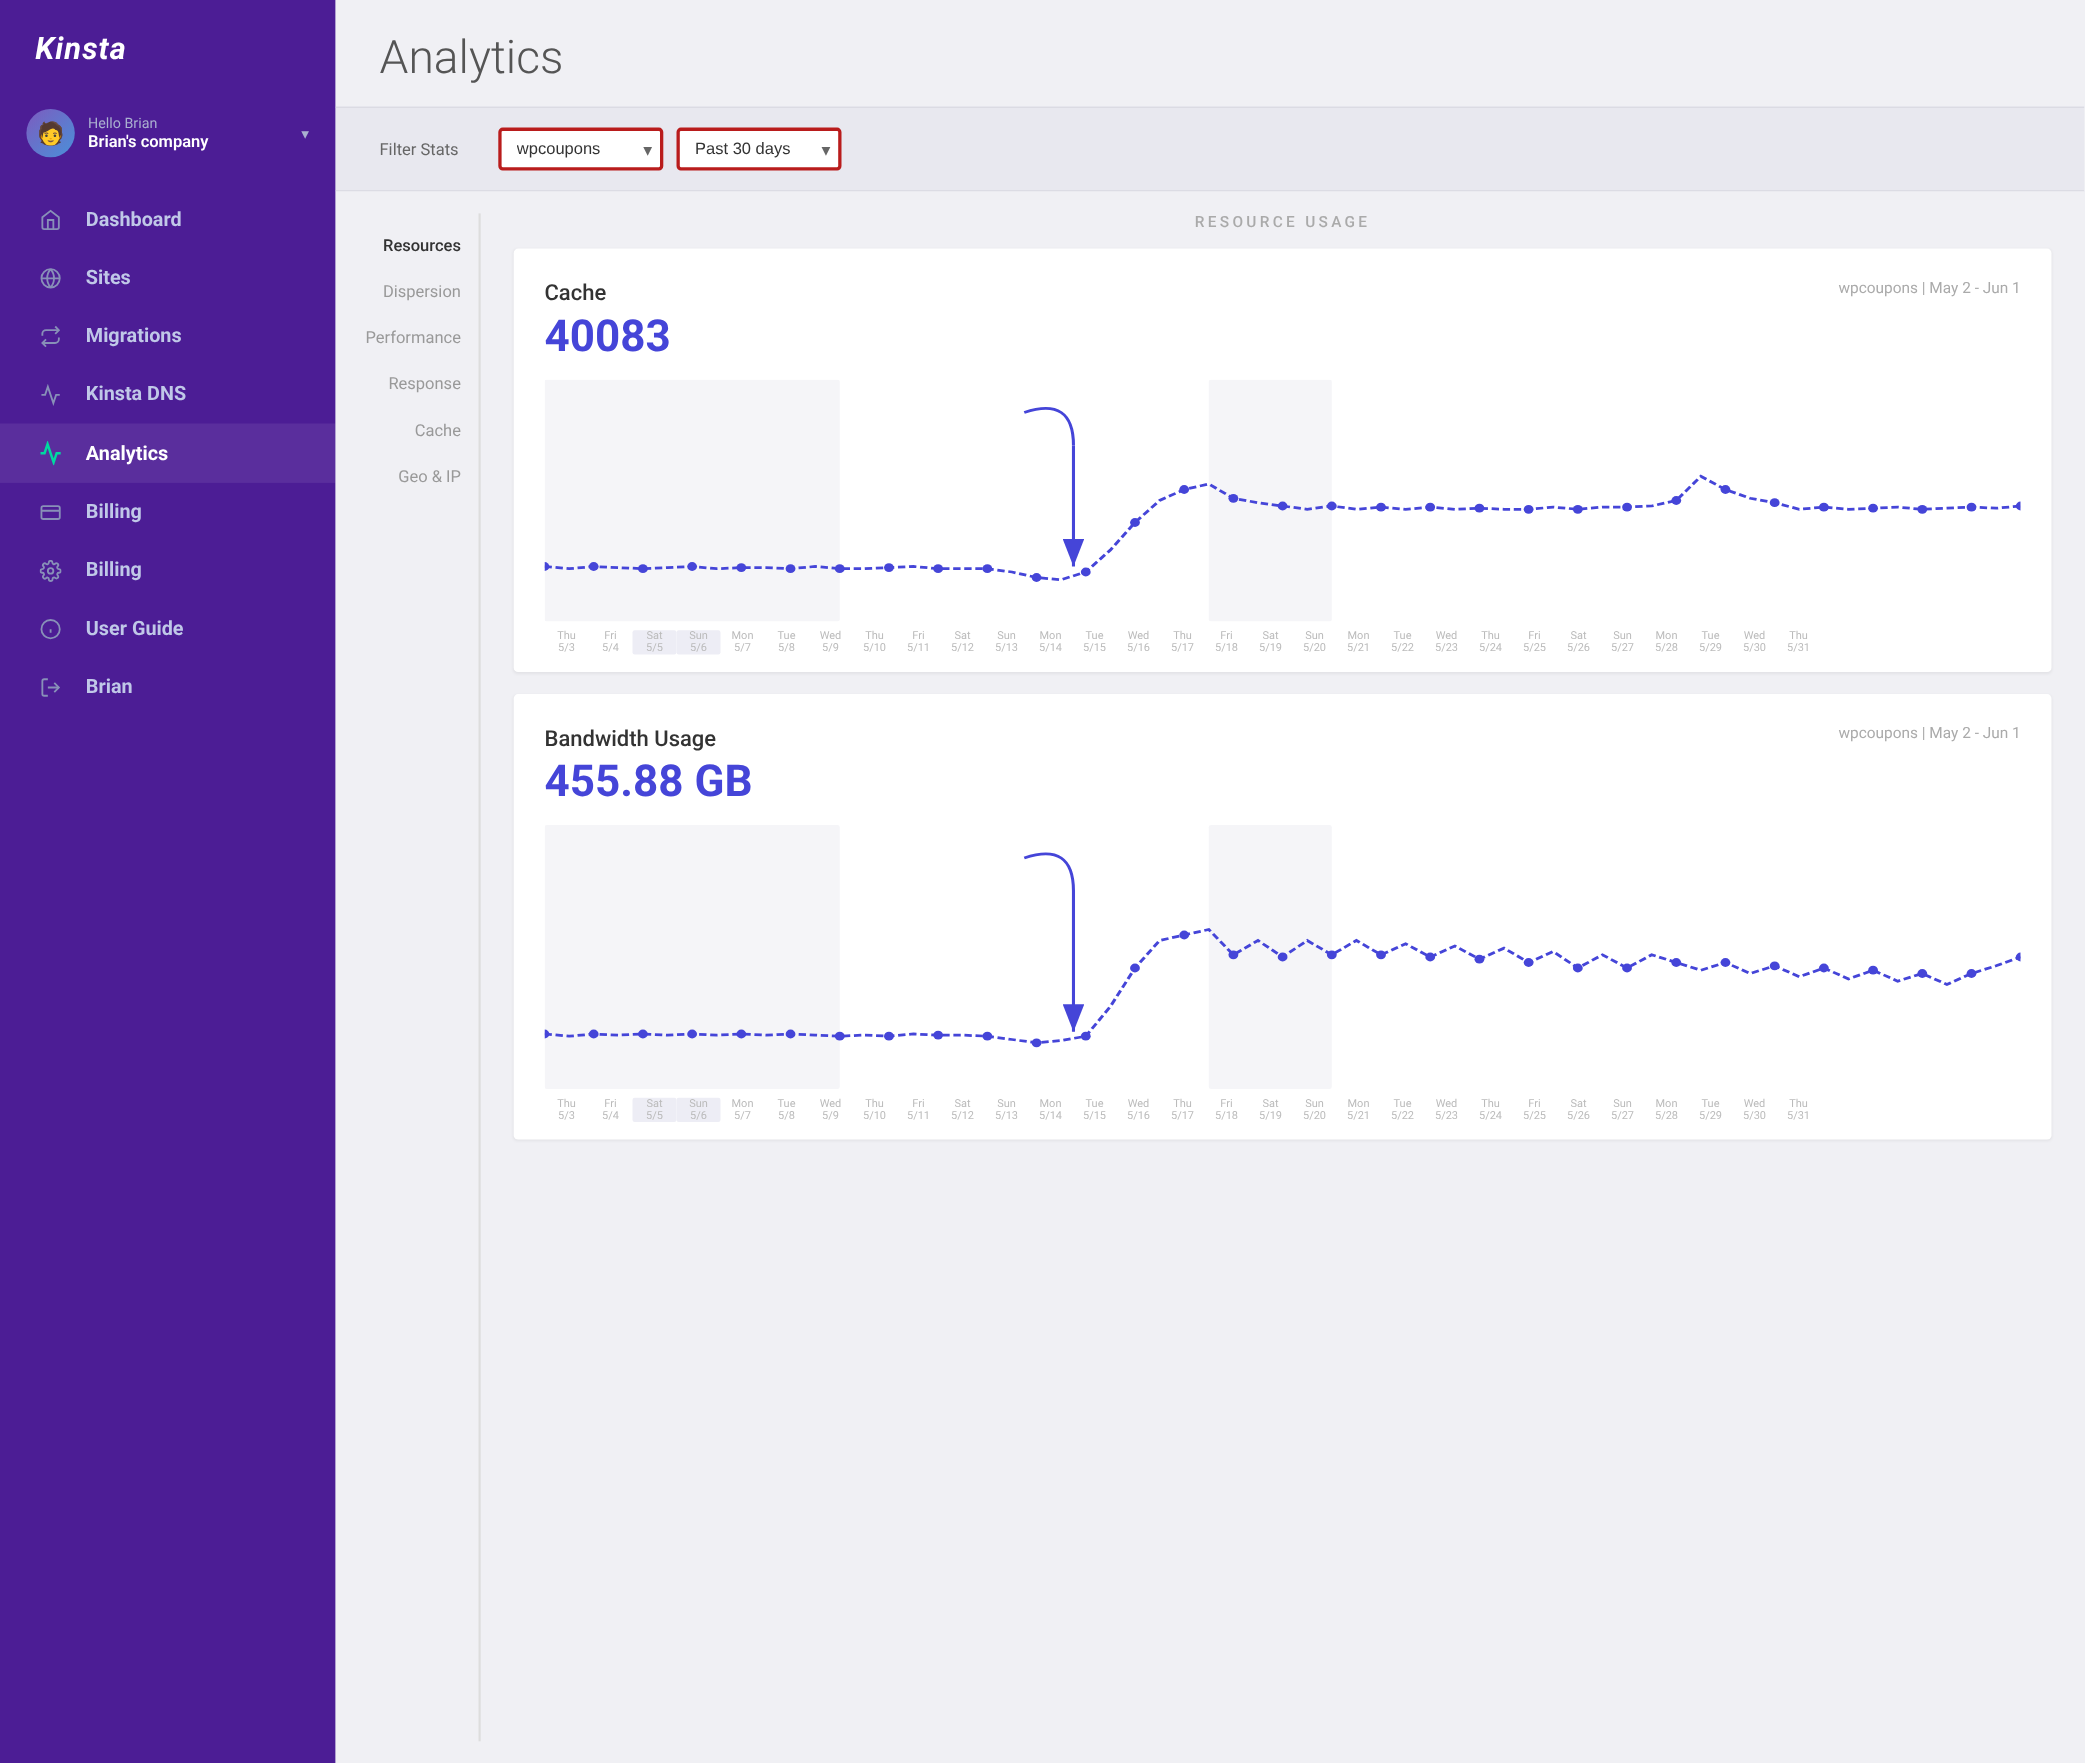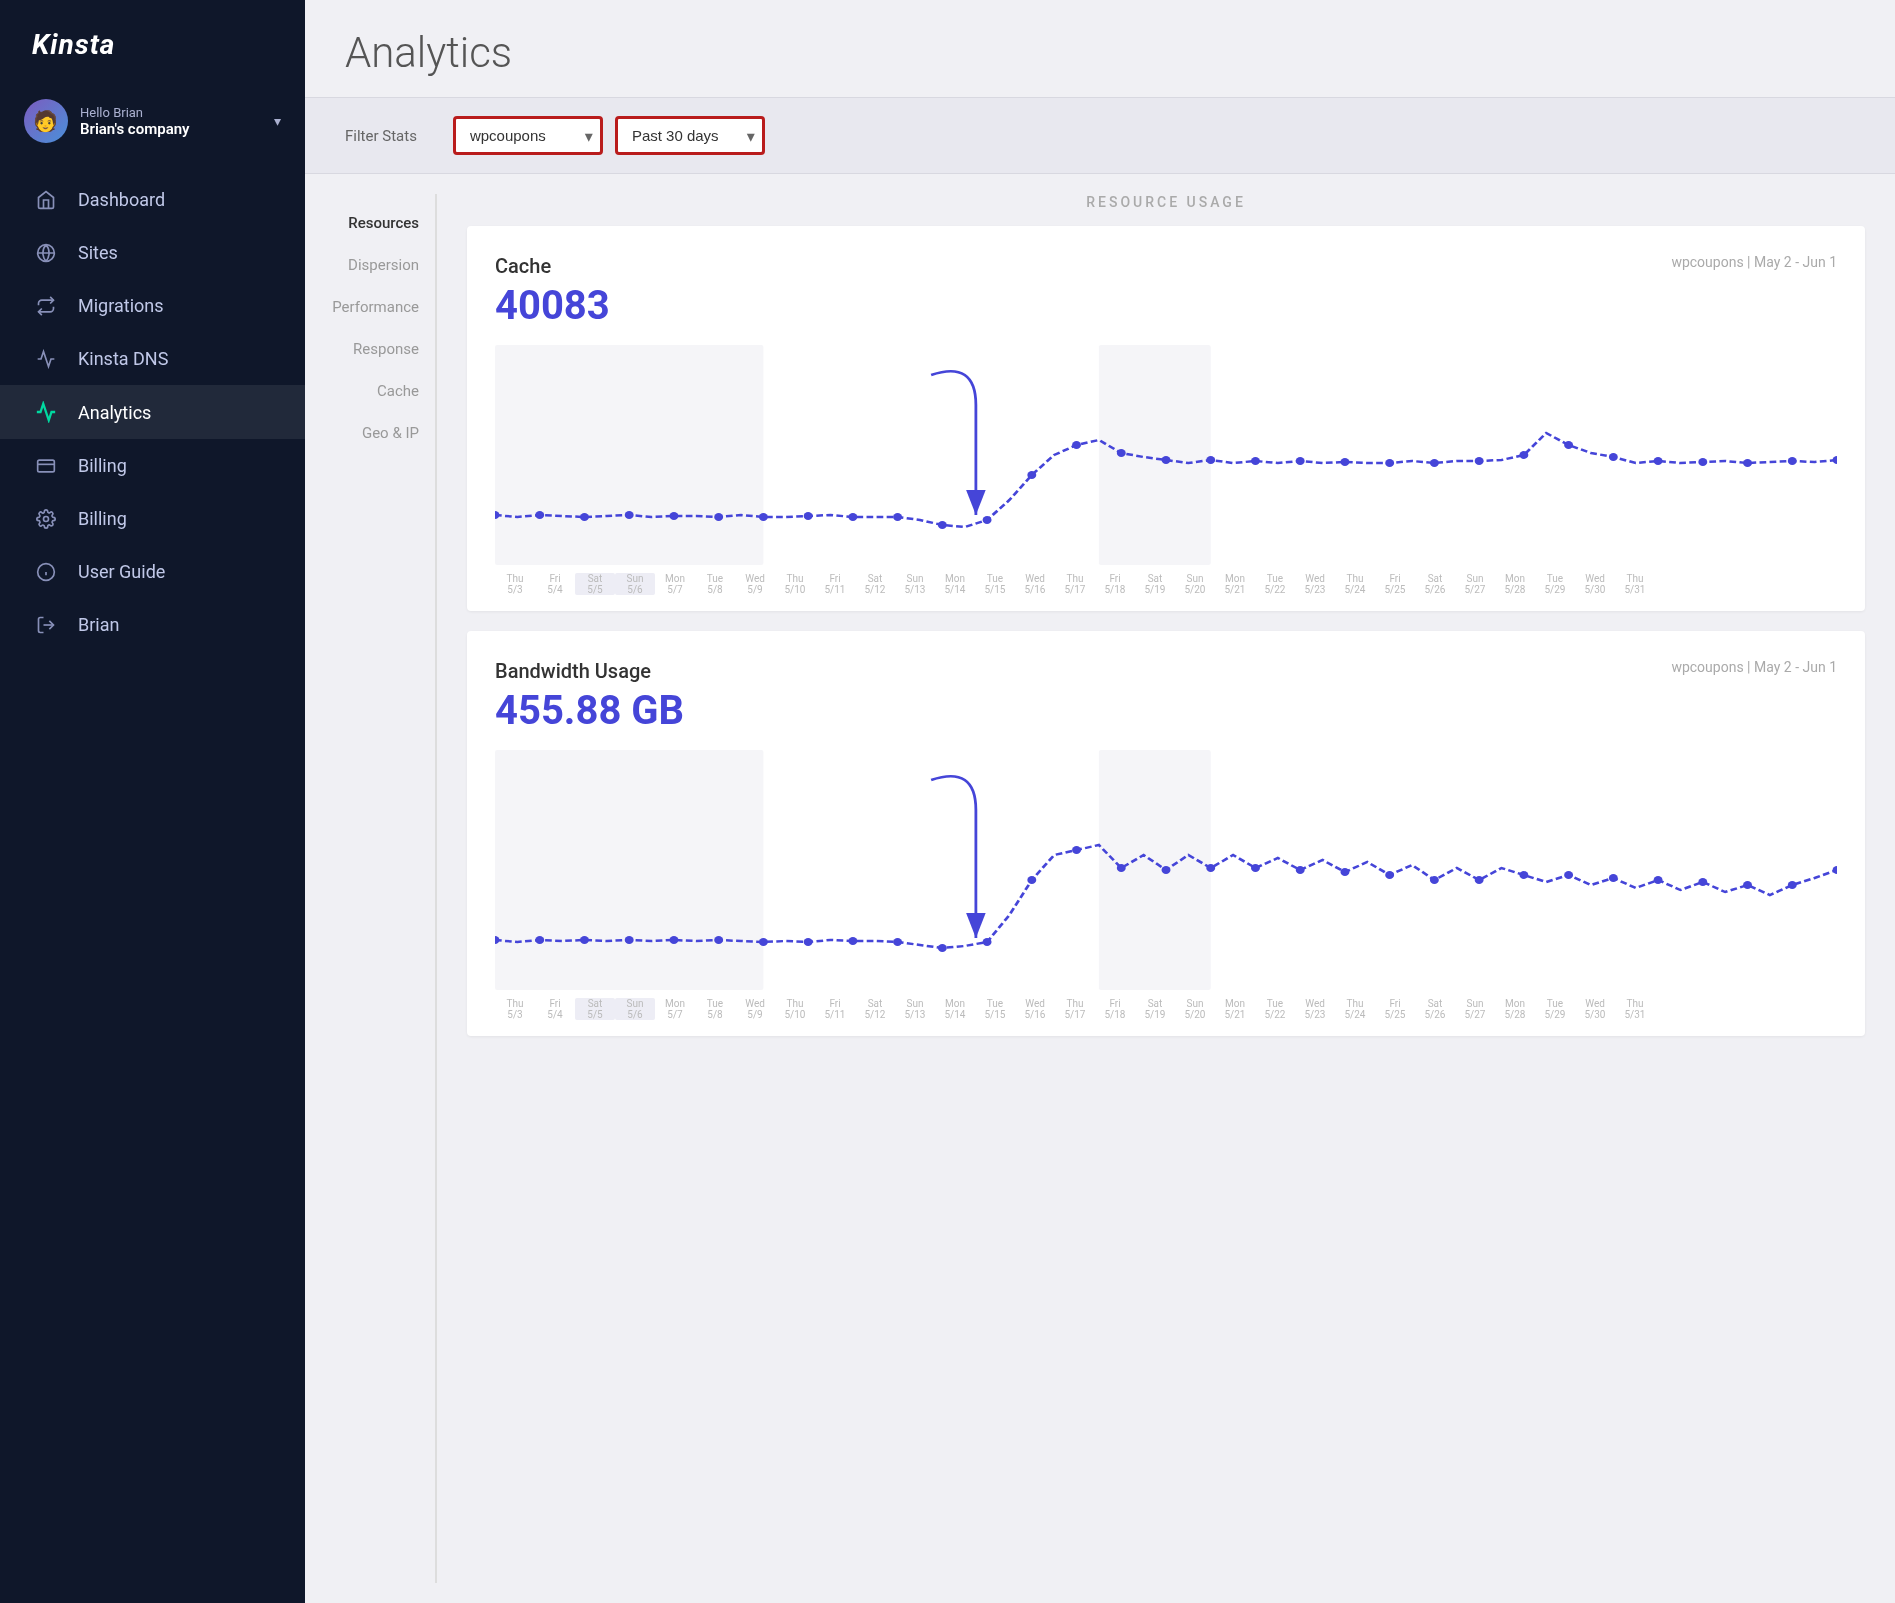--- a/index.html
+++ b/index.html
@@ -2,21 +2,21 @@
 <html><head>
   <meta charset="utf-8">
   <style>
     * { box-sizing: border-box; margin: 0; padding: 0; }
     body { font-family: -apple-system, BlinkMacSystemFont, 'Segoe UI', Roboto, sans-serif; display: flex; height: 100vh; min-height: 1603px; background: #f0f0f4; }
 
     
     .sidebar {
       width: 305px;
       min-width: 305px;
-      background: #0f172a;
+      background: #4c1d95;
       color: white;
       display: flex;
       flex-direction: column;
       padding: 0;
     }
     .sidebar-logo {
       padding: 28px 32px 24px;
       font-size: 28px;
       font-weight: 700;
       letter-spacing: 1px;
@@ -37,21 +37,21 @@
       background: linear-gradient(135deg, #7c5cbf, #4a90d9);
       display: flex; align-items: center; justify-content: center;
       font-size: 20px;
       flex-shrink: 0;
     }
     .user-info { flex: 1; }
     .user-hello { font-size: 13px; color: #aab0d0; }
     .user-company { font-size: 15px; font-weight: 600; color: white; }
     .user-chevron { color: #aab0d0; font-size: 14px; }
 
-    .nav-items { margin-top: 10px; }
+    .nav-items { margin-top: 10px; font-weight: bold; }
     .nav-item {
       display: flex;
       align-items: center;
       gap: 18px;
       padding: 16px 32px;
       font-size: 18px;
       color: #c0c8e8;
       cursor: pointer;
       transition: background 0.15s;
       text-decoration: none;

